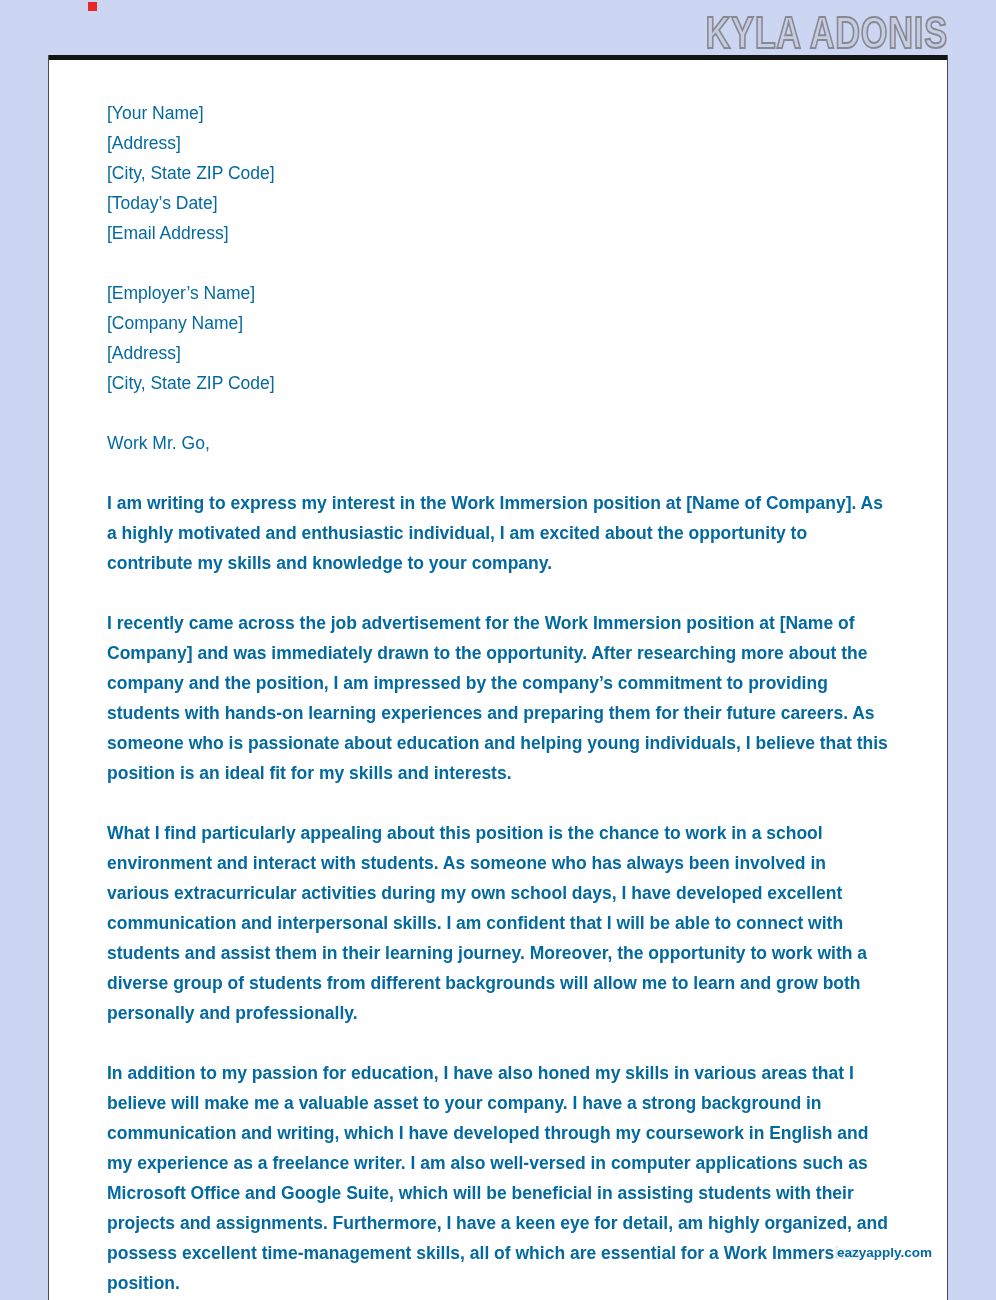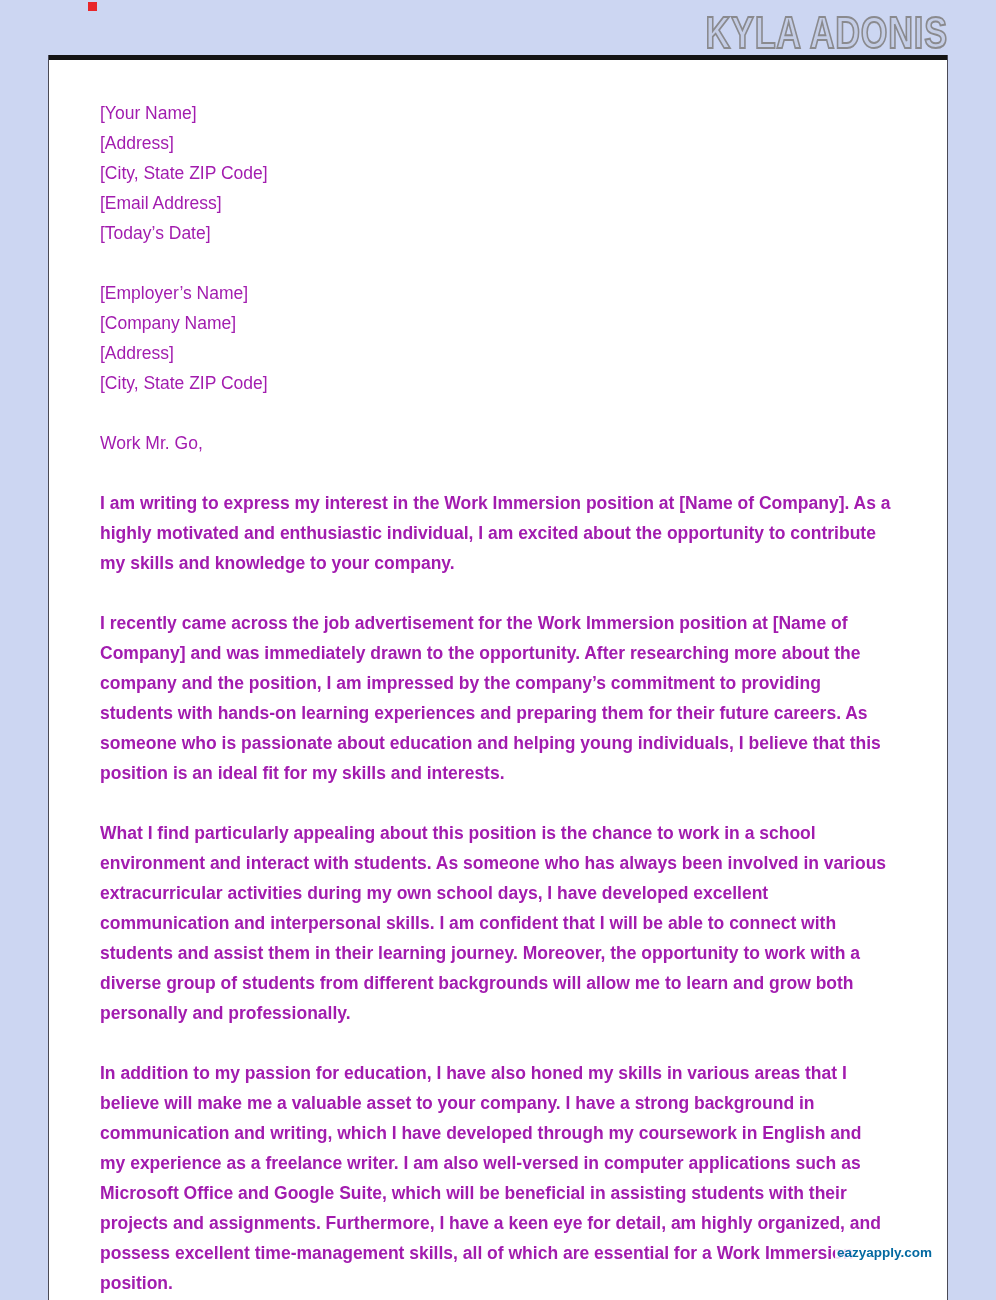--- a/index.html
+++ b/index.html
@@ -45,21 +45,22 @@
   }
   .topbar {
     width: 100%;
     height: 5px;
     background: #141414;
   }
   .content {
     padding: 38px 56px 0 51px;
     font-size: 17.5px;
     line-height: 30px;
-    color: #a21caf;
+    color: #0369a1;
+    margin-left: 7px;
   }
   .block { margin: 0 0 30px 0; }
   .content p { margin: 0 0 30px 0; font-weight: bold; }
   .watermark {
     position: absolute;
     top: 1245px;
     right: 62px;
     font-size: 13.5px;
     color: #0369a1;
     background: rgba(255,255,255,0.85);
@@ -76,22 +77,22 @@
 <div class="brand">KYLA ADONIS</div>
 
 <div class="page">
   <div class="topbar"></div>
   <div class="content">
 
     <div class="block">
         <div>[Your Name]</div>
         <div>[Address]</div>
         <div>[City, State ZIP Code]</div>
+        <div>[Today’s Date]</div>
         <div>[Email Address]</div>
-        <div>[Today’s Date]</div>
       </div>
 
     <div class="block">
         <div>[Employer’s Name]</div>
         <div>[Company Name]</div>
         <div>[Address]</div>
         <div>[City, State ZIP Code]</div>
       </div>
 
     <div class="block">Work Mr. Go,</div>

